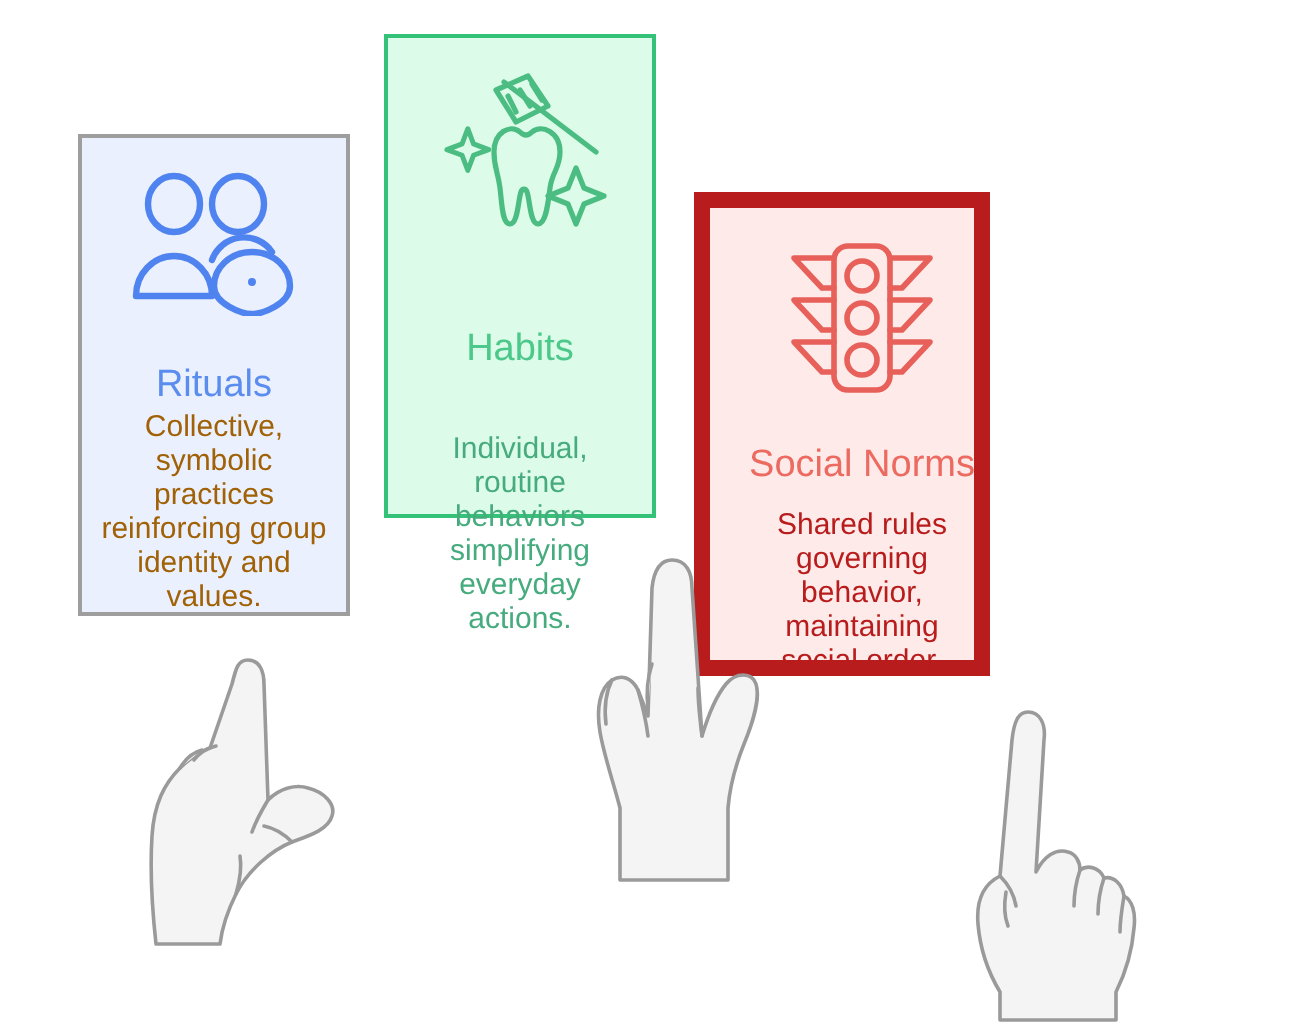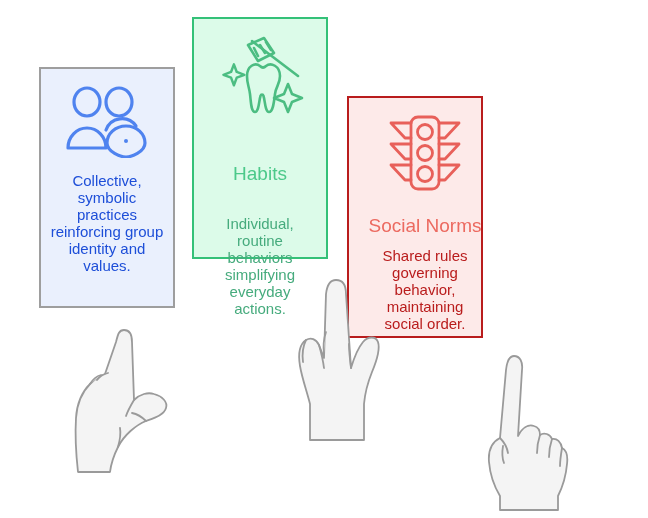--- a/index.html
+++ b/index.html
@@ -58,44 +58,44 @@
   #card-rituals {
     left: 39px;
     top: 67px;
     width: 136px;
     height: 241px;
     background: #eaf0fd;
     border: 2px solid #9e9e9e;
     padding-top: 17px;
   }
   #card-rituals .card-title { color: #5b8def; margin-top: 18px; }
-  #card-rituals .card-desc  { color: #1d4ed8; margin-top: 10px; }
+  #card-rituals .card-desc  { color: #a16207; }
 
   
   #card-habits {
     left: 192px;
     top: 17px;
     width: 136px;
     height: 242px;
     background: #dcfbe9;
     border: 2px solid #34c178;
     padding-top: 15px;
     gap: 20px;
   }
   #card-habits .card-title { color: #4cc98a; margin-top: 16px; }
   #card-habits .card-desc  { color: #46ab7d; margin-top: 9px; }
 
   
   #card-social {
     left: 347px;
     top: 96px;
-    width: 136px;
+    width: 148px;
     height: 242px;
     background: #fdeae9;
-    border: 2px solid #b91c1c;
+    border: 8px solid #b91c1c;
     padding-top: 16px;
     padding-left: 20px;
   }
   #card-social .card-title { color: #ec6a60; margin-top: 18px; }
   #card-social .card-desc  { color: #b91c1c; margin-top: 9px; }
 
   
   .hand {
     position: absolute;
   }
@@ -112,20 +112,21 @@
     <span class="card-icon">
       <svg width="92" height="72" viewBox="0 0 92 72" fill="none" stroke="#4f83ef" stroke-width="3.2" stroke-linecap="round" stroke-linejoin="round">
         <ellipse cx="26" cy="16" rx="13" ry="14"></ellipse>
         <ellipse cx="58" cy="16" rx="13" ry="14"></ellipse>
         <path d="M7 62 A19 20 0 0 1 45 62 Z"></path>
         <path d="M45 44 A17 17 0 0 1 75 40"></path>
         <path d="M65 40 C76 40 84 48 84 57 C84 66 70 71 65 71 C60 71 46 66 46 57 C46 48 54 40 65 40 Z"></path>
         <circle cx="65" cy="55" r="2" fill="#4f83ef" stroke="none"></circle>
       </svg>
     </span>
+    <p class="card-title">Rituals</p>
     <p class="card-desc">Collective, symbolic practices reinforcing group identity and values.</p>
   </div>
 
   <div class="card" id="card-habits">
     <span class="card-icon">
       <svg width="92" height="88" viewBox="0 0 92 88" fill="none" stroke="#4cbd82" stroke-width="2.6" stroke-linecap="round" stroke-linejoin="round">
 
         <path d="M38 7 L84 42"></path>
 
         <path d="M34 11 L50 4 L60 19 L44 27 Z"></path>

